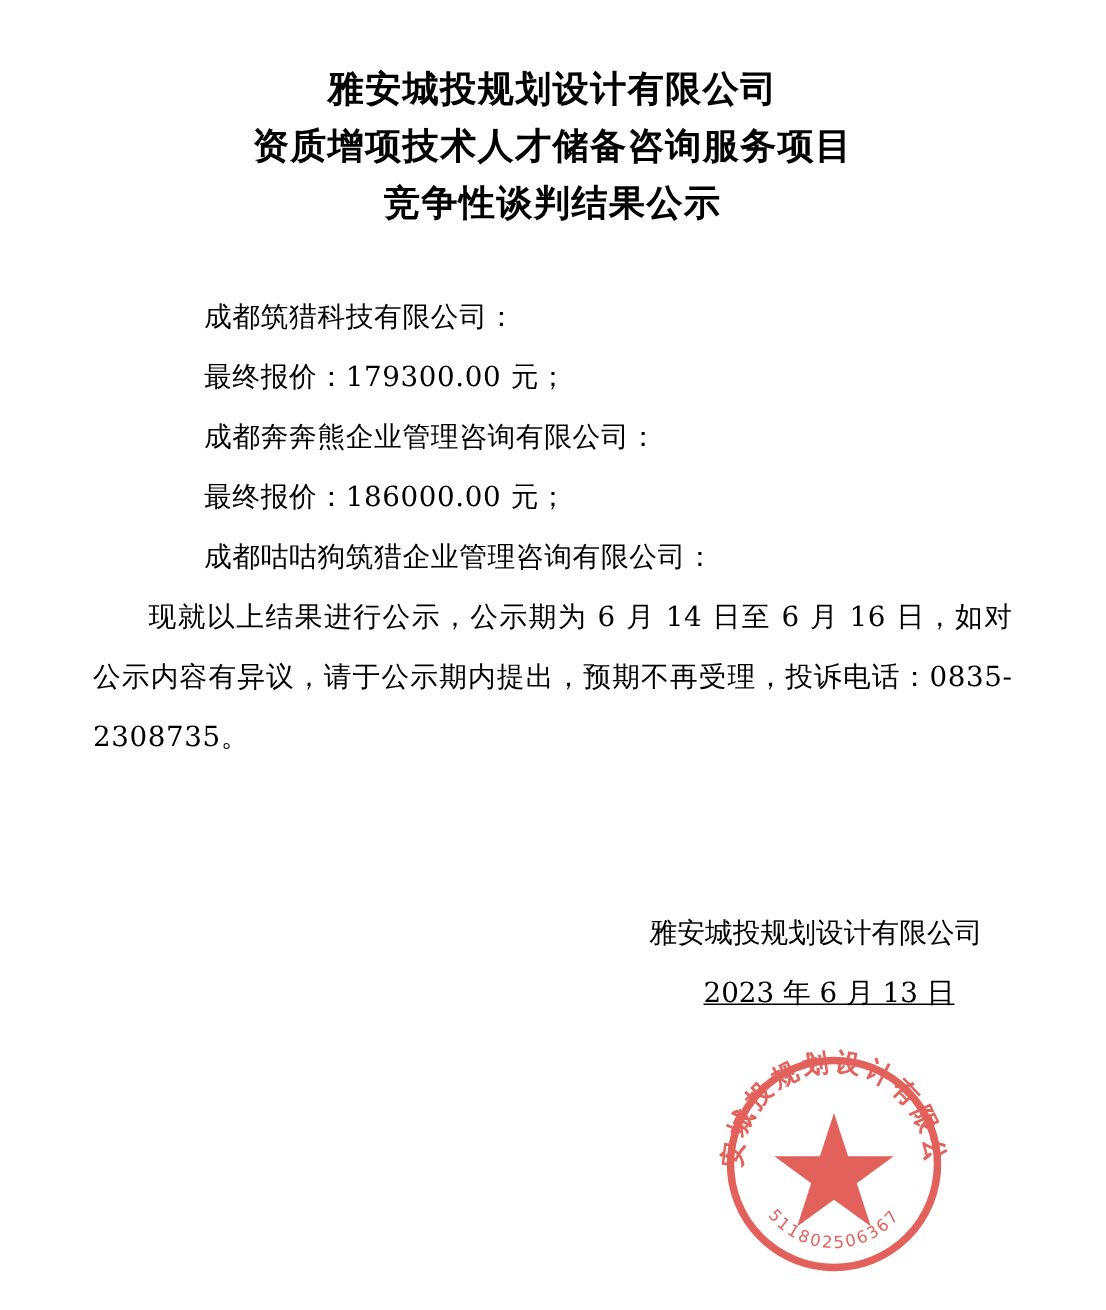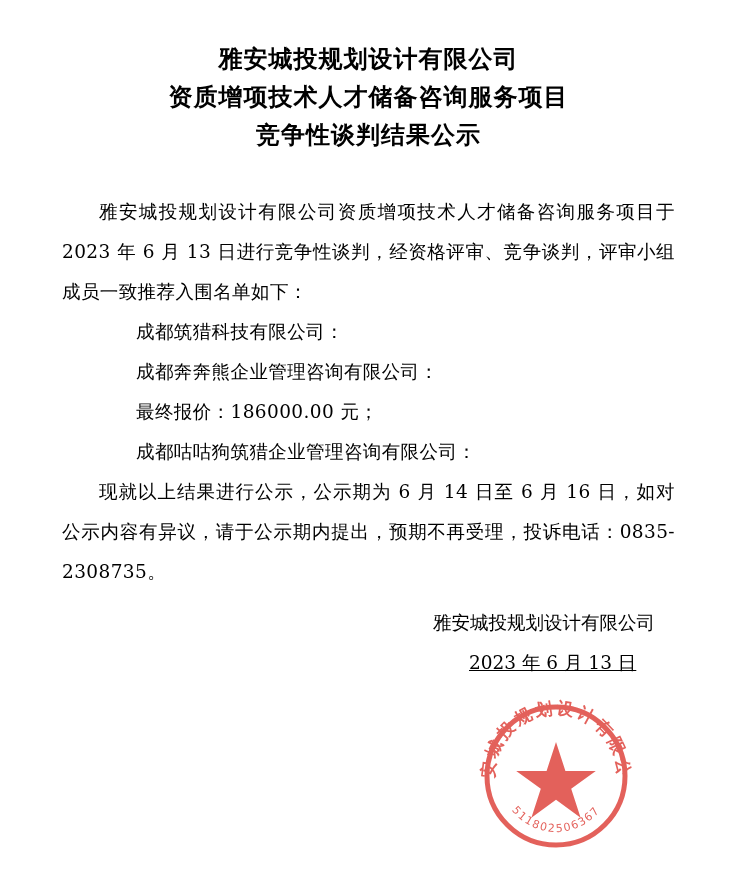--- a/index.html
+++ b/index.html
@@ -88,22 +88,22 @@
 
 <div class="page">
 
   <div class="title-block">
     <div class="title-line">雅安城投规划设计有限公司</div>
     <div class="title-line">资质增项技术人才储备咨询服务项目</div>
     <div class="title-line">竞争性谈判结果公示</div>
   </div>
 
   <div class="body-block">
-    <p class="para indent-1">雅安城投规划设计有限公司资质增项技术人才储备咨询服务项目于 2023 年 6 月 13 日进行竞争性谈判，经资格评审、竞争谈判，评审小组成员一致推荐入围名单如下：</p>
     <p class="para indent-2">成都筑猎科技有限公司：</p>
+    <p class="para indent-2">最终报价：179300.00 元；</p>
     <p class="para indent-2">成都奔奔熊企业管理咨询有限公司：</p>
     <p class="para indent-2">最终报价：186000.00 元；</p>
     <p class="para indent-2">成都咕咕狗筑猎企业管理咨询有限公司：</p>
     <p class="para indent-1">现就以上结果进行公示，公示期为 6 月 14 日至 6 月 16 日，如对公示内容有异议，请于公示期内提出，预期不再受理，投诉电话：0835-2308735。</p>
   </div>
 
   <div class="sign-block">
     <div class="sign-line">雅安城投规划设计有限公司</div>
     <div class="sign-line sign-date">2023 年 6 月 13 日</div>
   </div>

